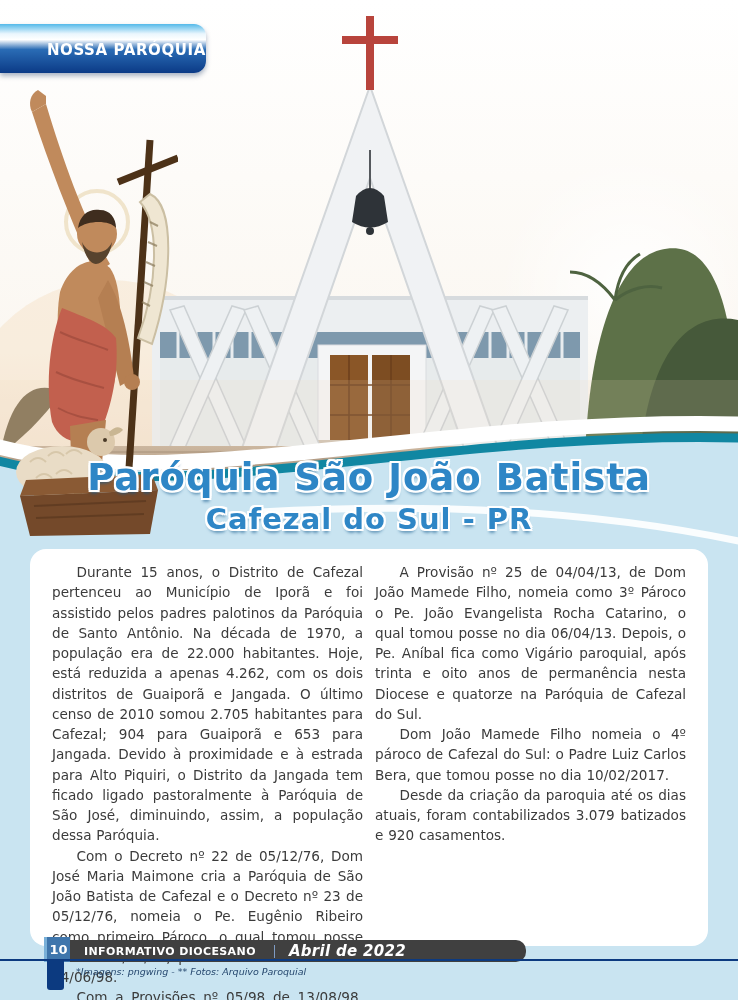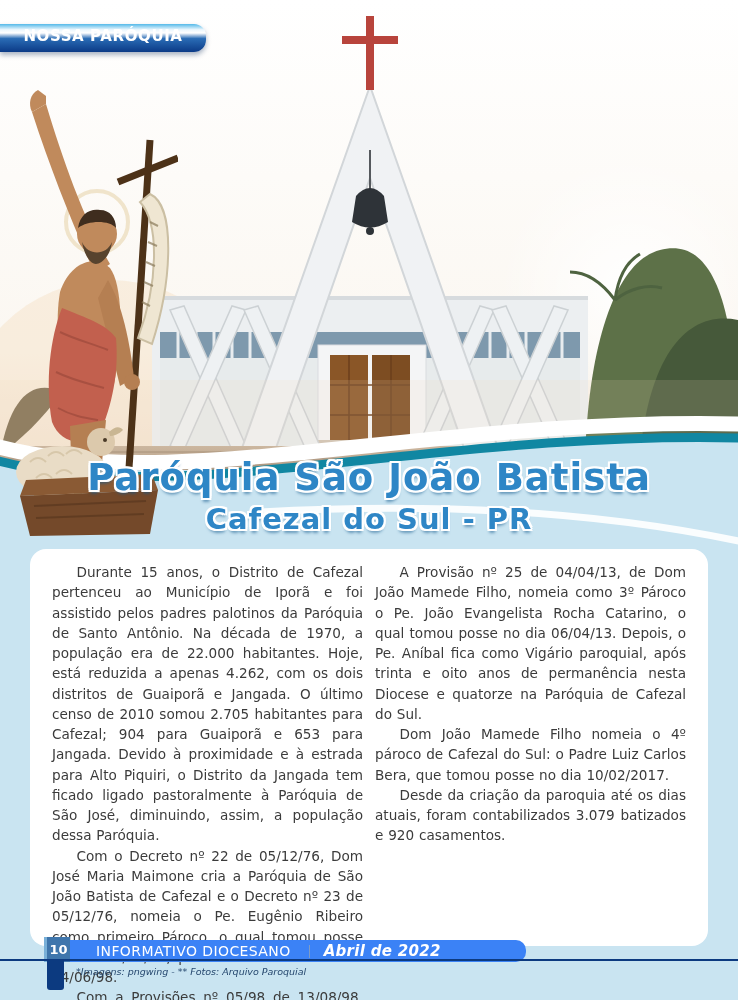--- a/index.html
+++ b/index.html
@@ -7,25 +7,25 @@
     position:relative; width:738px; height:1000px; overflow:hidden;
     background:#ffffff;
     font-family:"DejaVu Sans","Liberation Sans",sans-serif;
   }
   .bg-bottom { position:absolute; left:0; top:462px; width:738px; height:538px; background:#c9e4f1; }
 
   .photo { position:absolute; left:0; top:0; width:738px; height:470px; }
   .swoosh { position:absolute; left:0; top:408px; width:738px; height:150px; pointer-events:none; }
 
   .badge {
-    position:absolute; left:0; top:24px; width:206px; height:28px;
+    position:absolute; left:0; top:24px; width:206px; height:49px;
     background:linear-gradient(180deg,#54b9e9 0%, #eaf6fd 20%, #ffffff 32%, #2a6cb5 52%, #0b3a86 100%);
     border-radius:0 12px 12px 0;
     box-shadow:0 3px 5px rgba(10,40,90,.35);
-    display:flex; align-items:flex-end; justify-content:center; padding-bottom:7px; box-sizing:border-box;
+    display:flex; align-items:flex-end; justify-content:flex-end; padding-bottom:14px; box-sizing:border-box;
   }
   .badge span { color:#fff; font-weight:bold; font-size:15px; letter-spacing:.6px; }
 
   .statue { position:absolute; left:0; top:82px; width:178px; height:456px; }
 
   .title, .subtitle {
     position:absolute; left:20px; width:698px; text-align:center; font-weight:bold;
     color:#2e86c6; letter-spacing:1px;
     text-shadow:-2px 0 0 #fff, 2px 0 0 #fff, 0 -2px 0 #fff, 0 2px 0 #fff,
                 -2px -2px 0 #fff, 2px 2px 0 #fff, -2px 2px 0 #fff, 2px -2px 0 #fff,
@@ -41,30 +41,30 @@
   }
   .col { flex:1; min-width:0; }
   .col p {
     margin:0; font-size:13.6px; line-height:1.49; text-align:justify;
     color:#3b3b3b; word-spacing:.5px;
   }
   .col p.indent { text-indent:1.8em; }
 
   .footer-bar {
     position:absolute; left:44px; top:940px; width:482px; height:22px;
-    background:#3b82f6; border-radius:3px 10px 10px 3px;
+    background:#404040; border-radius:3px 10px 10px 3px;
     display:flex; align-items:center; color:#fff;
   }
   .page-tab {
     position:absolute; left:0; top:-3px; width:26px; height:25px;
     background:#3f76ac; border-left:3px solid #79b0d8; box-sizing:border-box;
     display:flex; align-items:center; justify-content:center;
     color:#fff; font-weight:bold; font-size:13px;
   }
-  .pub-name { margin-left:52px; font-size:14px; font-weight:normal; letter-spacing:.4px; }
+  .pub-name { margin-left:40px; font-size:11px; font-weight:bold; letter-spacing:.4px; }
   .footer-divider { width:1px; height:13px; background:#7f9cc4; margin:0 14px 0 18px; }
   .issue-date { font-size:15px; font-weight:bold; font-style:italic; letter-spacing:.3px; }
 
   .footer-line  { position:absolute; left:0; top:959px; width:738px; height:2px; background:#0c3a80; }
   .footer-strip { position:absolute; left:47px; top:961px; width:17px; height:29px; background:#0c3a80; border-radius:0 0 3px 3px; }
   .credits { position:absolute; left:76px; top:966px; font-size:9.5px; font-style:italic; color:#25476e; }
 </style>
 </head>
 <body>
 

